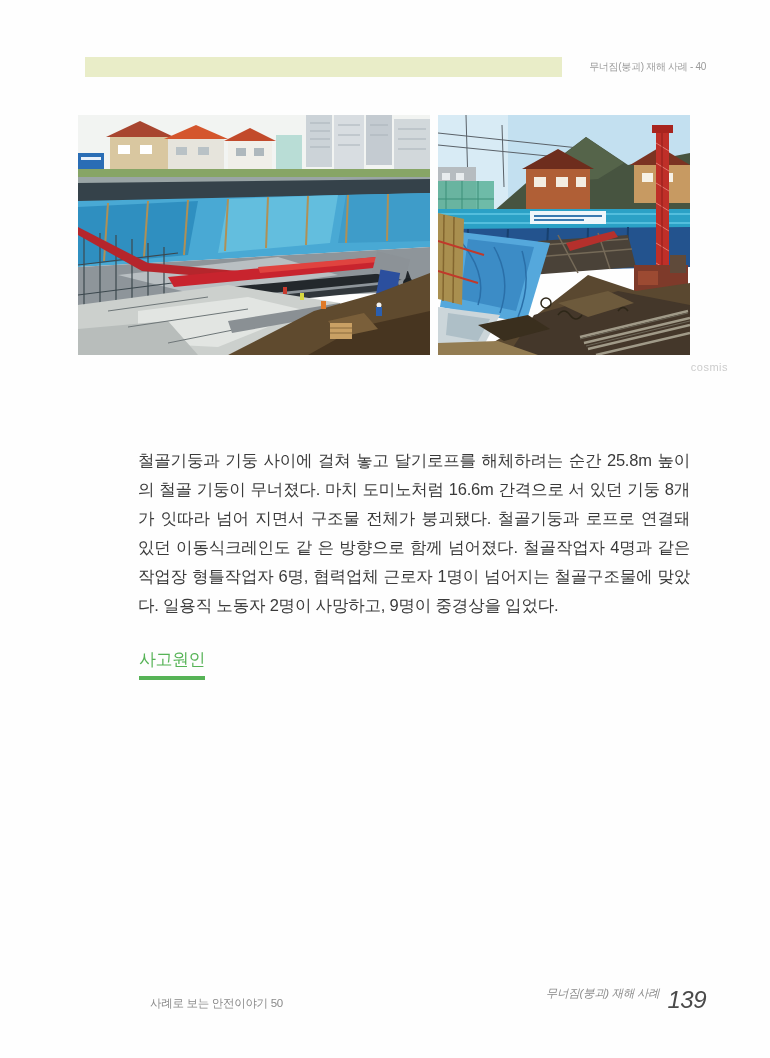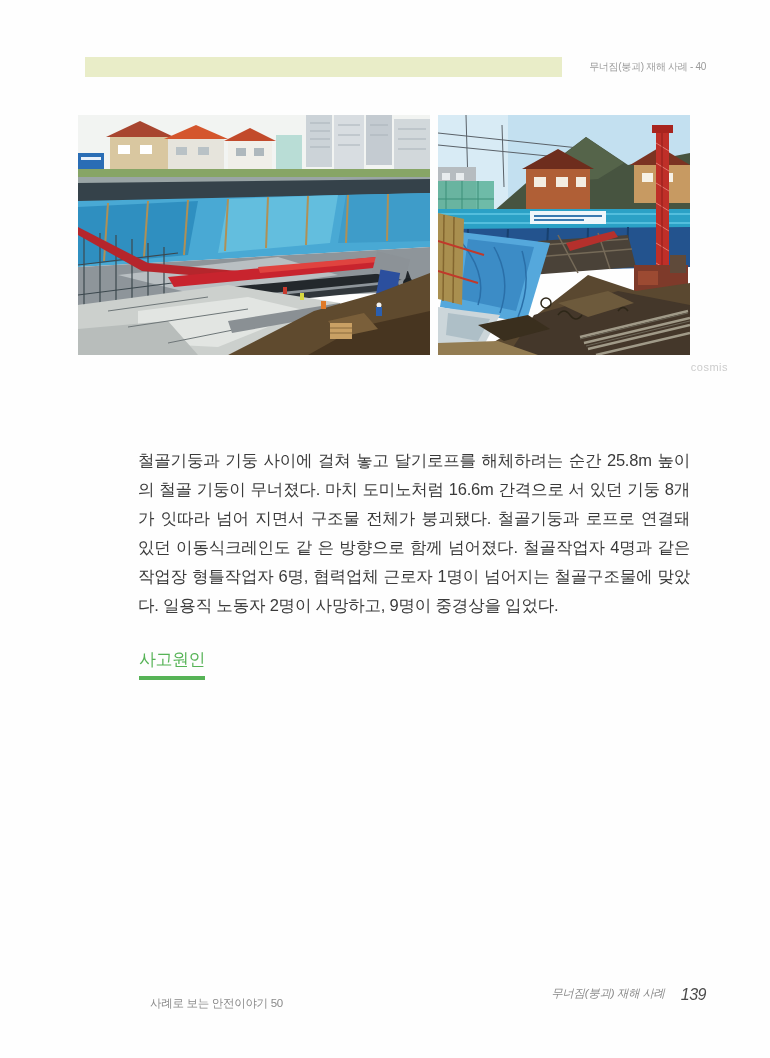--- a/index.html
+++ b/index.html
@@ -51,21 +51,21 @@
     font-size:11.5px;color:#8a8a8a;letter-spacing:-0.3px;
   }
   .footer-right{
     position:absolute;right:64px;top:986px;
     display:flex;align-items:flex-start;font-style:italic;
   }
   .footer-right .label{
     font-size:11.5px;color:#8a8a8a;letter-spacing:-0.3px;
   }
   .footer-right .pagenum{
-    font-size:16px;color:#4a4a4a;margin-left:16px;letter-spacing:-0.5px;
+    font-size:24px;color:#4a4a4a;margin-left:8px;letter-spacing:-0.5px;
   }
 </style>
 </head>
 <body>
 
 <div class="page">
 
   <div class="header-bar"></div>
   <div class="header-label">무너짐(붕괴) 재해 사례 - 40</div>
 

